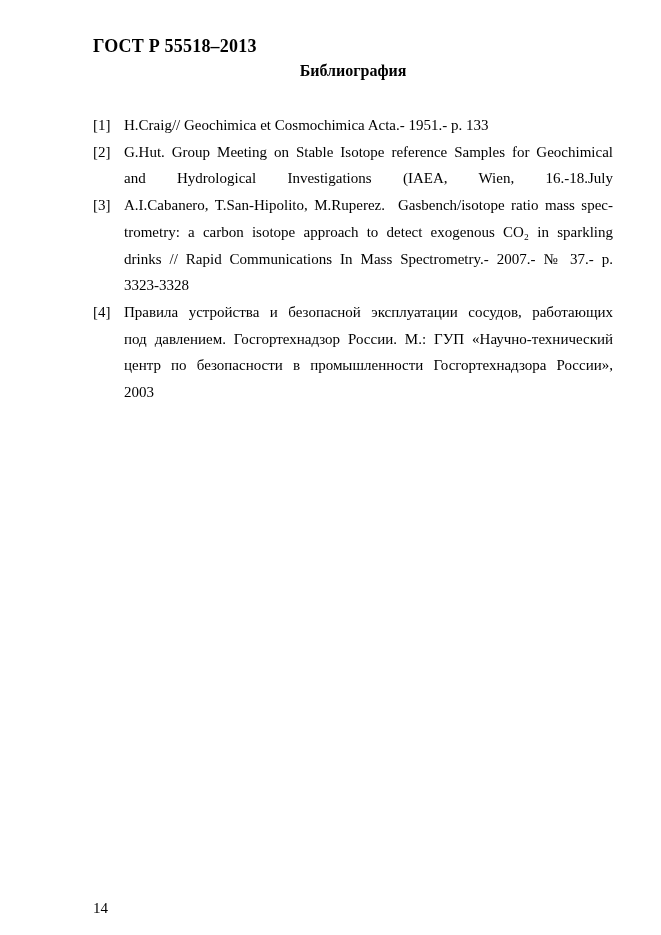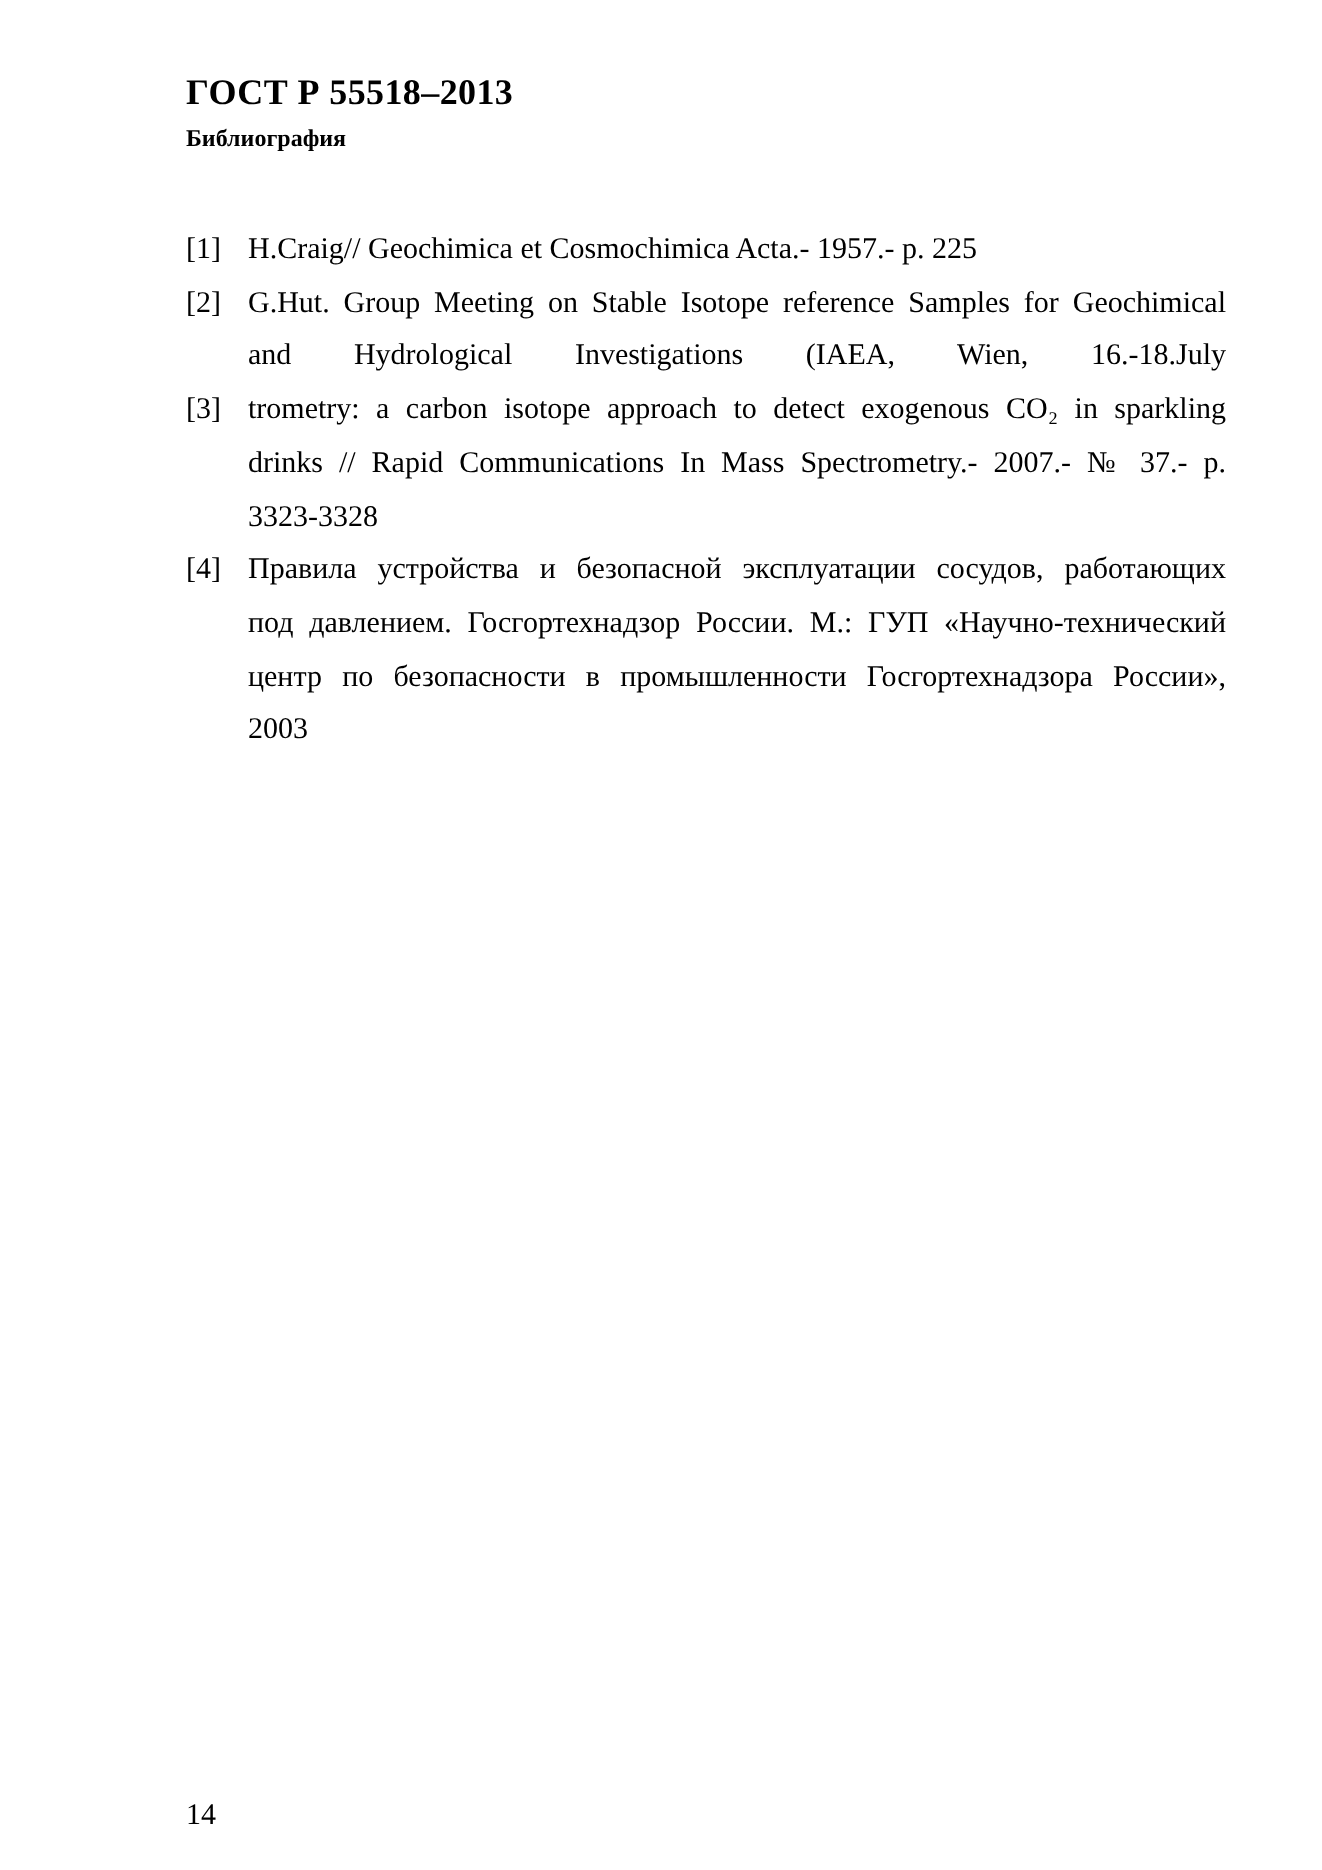--- a/index.html
+++ b/index.html
@@ -22,22 +22,22 @@
     font-size: 18px;
     font-weight: bold;
     white-space: nowrap;
     letter-spacing: 0.2px;
   }
   .doc-title {
     position: absolute;
     left: 93px;
     top: 62px;
     width: 520px;
-    text-align: left;
-    font-size: 12px;
+    text-align: center;
+    font-size: 16px;
     font-weight: bold;
   }
   .bib {
     position: absolute;
     left: 93px;
     top: 112px;
     width: 520px;
     font-size: 15px;
     line-height: 26.7px;
   }
@@ -71,35 +71,36 @@
 
 <div class="doc-header">ГОСТ Р 55518–2013</div>
 
 <div class="doc-title">Библиография</div>
 
 <div class="bib">
 
   <div class="entry">
     <div class="entry-label">[1]</div>
     <div class="entry-lines">
-      <div class="line">H.Craig// Geochimica et Cosmochimica Acta.- 1957.- p. 225</div>
+      <div class="line">H.Craig// Geochimica et Cosmochimica Acta.- 1951.- p. 133</div>
     </div>
   </div>
 
   <div class="entry">
     <div class="entry-label">[2]</div>
     <div class="entry-lines">
       <div class="line j">G.Hut. Group Meeting on Stable Isotope reference Samples for Geochimical</div>
       <div class="line j">and Hydrological Investigations (IAEA, Wien, 16.-18.July</div>
     </div>
   </div>
 
   <div class="entry">
     <div class="entry-label">[3]</div>
     <div class="entry-lines">
+      <div class="line j">A.I.Cabanero, T.San-Hipolito, M.Ruperez.&nbsp; Gasbench/isotope ratio mass spec-</div>
       <div class="line j">trometry: a carbon isotope approach to detect exogenous CO₂ in sparkling</div>
       <div class="line j">drinks // Rapid Communications In Mass Spectrometry.- 2007.- № 37.- p.</div>
       <div class="line">3323-3328</div>
     </div>
   </div>
 
   <div class="entry">
     <div class="entry-label">[4]</div>
     <div class="entry-lines">
       <div class="line j">Правила устройства и безопасной эксплуатации сосудов, работающих</div>

